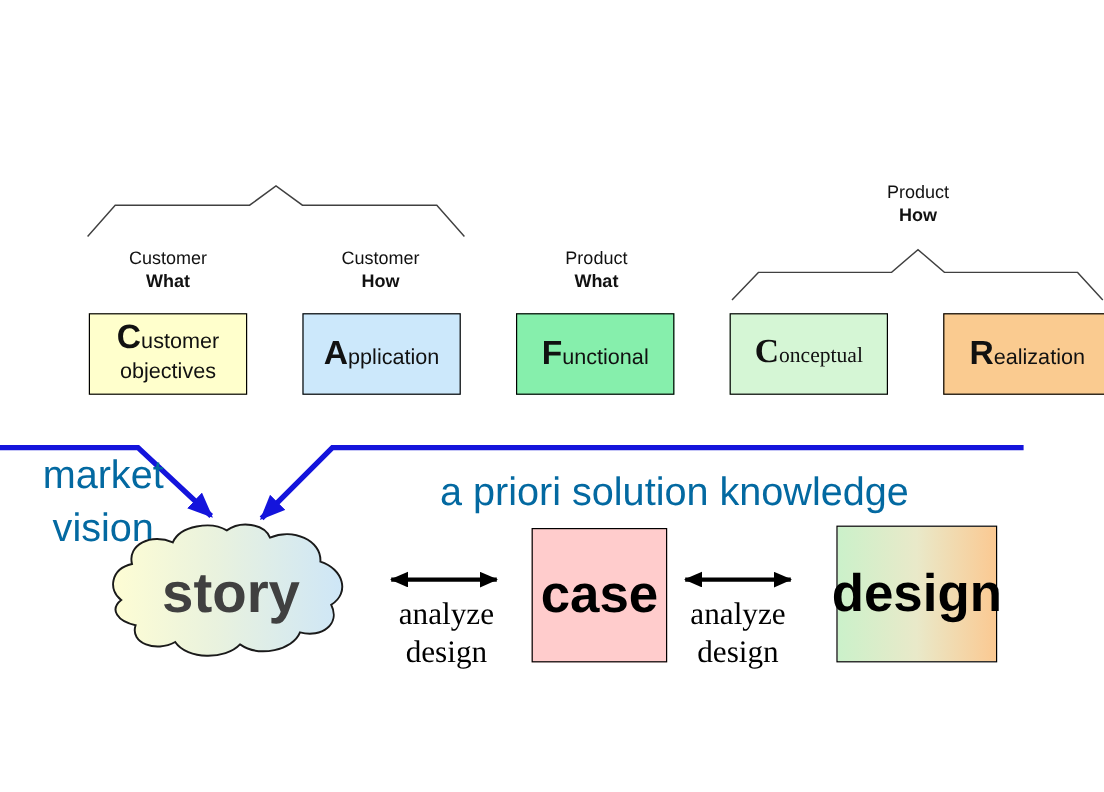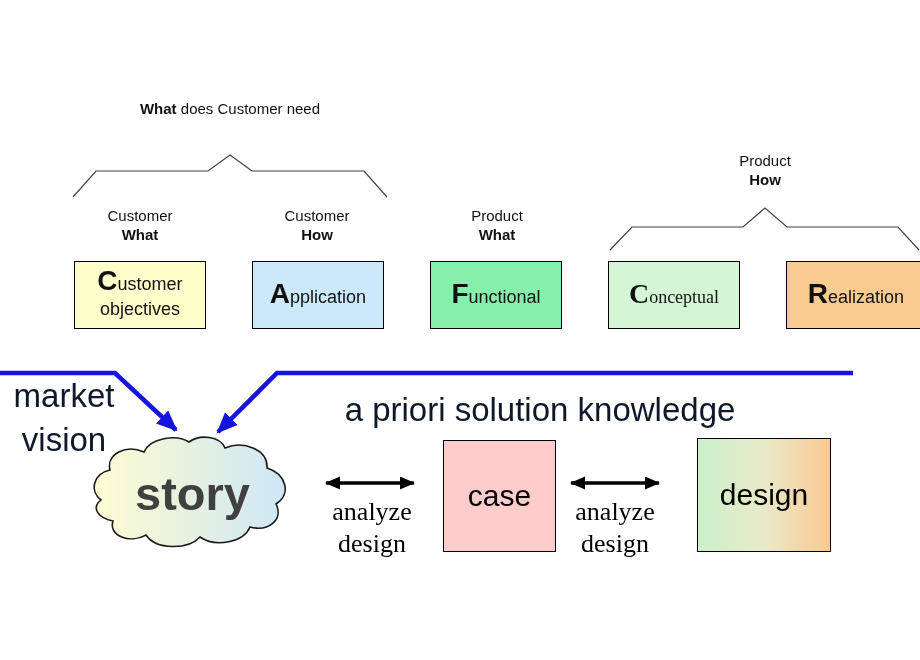--- a/index.html
+++ b/index.html
@@ -14,25 +14,25 @@
   .smalltext b{font-weight:bold;}
   
   .vbox{
     position:absolute;top:261px;width:132px;height:68px;box-sizing:border-box;
     border:1.5px solid #000;display:flex;flex-direction:column;
     align-items:center;justify-content:center;white-space:nowrap;
   }
   .vbox .line{font-size:18px;line-height:25px;}
   .vbox .init{font-size:28px;font-weight:bold;}
   
-  .blue-text{position:absolute;color:#0f172a;font-size:33px;line-height:44px;text-align:center;}
+  .blue-text{position:absolute;color:#0369a1;font-size:33px;line-height:44px;text-align:center;padding-left:22px;}
   
   .flow-box{
     position:absolute;box-sizing:border-box;border:1.5px solid #000;
-    display:flex;align-items:center;justify-content:center;font-size:30px;color:#000;
+    display:flex;align-items:center;justify-content:center;font-size:44px;color:#000;font-weight:bold;
   }
   .cloud-label{
     position:absolute;display:flex;align-items:center;justify-content:center;
     font-size:47px;color:#404040;pointer-events:none;font-weight:bold;
   }
   .analyze{position:absolute;font-size:26px;line-height:32px;text-align:center;color:#000;font-family:Liberation Serif, serif;}
   svg{display:block;}
   #lineart{position:absolute;left:0;top:0;pointer-events:none;}
 </style>
 </head>
@@ -56,21 +56,20 @@
 
     <path d="M0,373 L115,373 L176,430" fill="none" stroke="#1414DC" stroke-width="4.5" marker-end="url(#mblue)"></path>
 
     <path d="M853,373 L277,373 L218,432" fill="none" stroke="#1414DC" stroke-width="4.5" marker-end="url(#mblue)"></path>
 
     <line x1="326" y1="483" x2="414" y2="483" stroke="#000" stroke-width="3.5" marker-start="url(#mblack)" marker-end="url(#mblack)"></line>
     <line x1="571" y1="483" x2="659" y2="483" stroke="#000" stroke-width="3.5" marker-start="url(#mblack)" marker-end="url(#mblack)"></line>
   </svg>
 
   <div class="abs ctr smalltext" style="left:75px;top:99px;width:310px;">
-    <div><b>What</b><span> does Customer need</span></div>
   </div>
 
   <div class="abs ctr smalltext" style="left:78px;top:206px;width:124px;">
     <div>Customer</div>
     <div style="font-weight:bold;">What</div>
   </div>
   <div class="abs ctr smalltext" style="left:255px;top:206px;width:124px;">
     <div>Customer</div>
     <div style="font-weight:bold;">How</div>
   </div>

